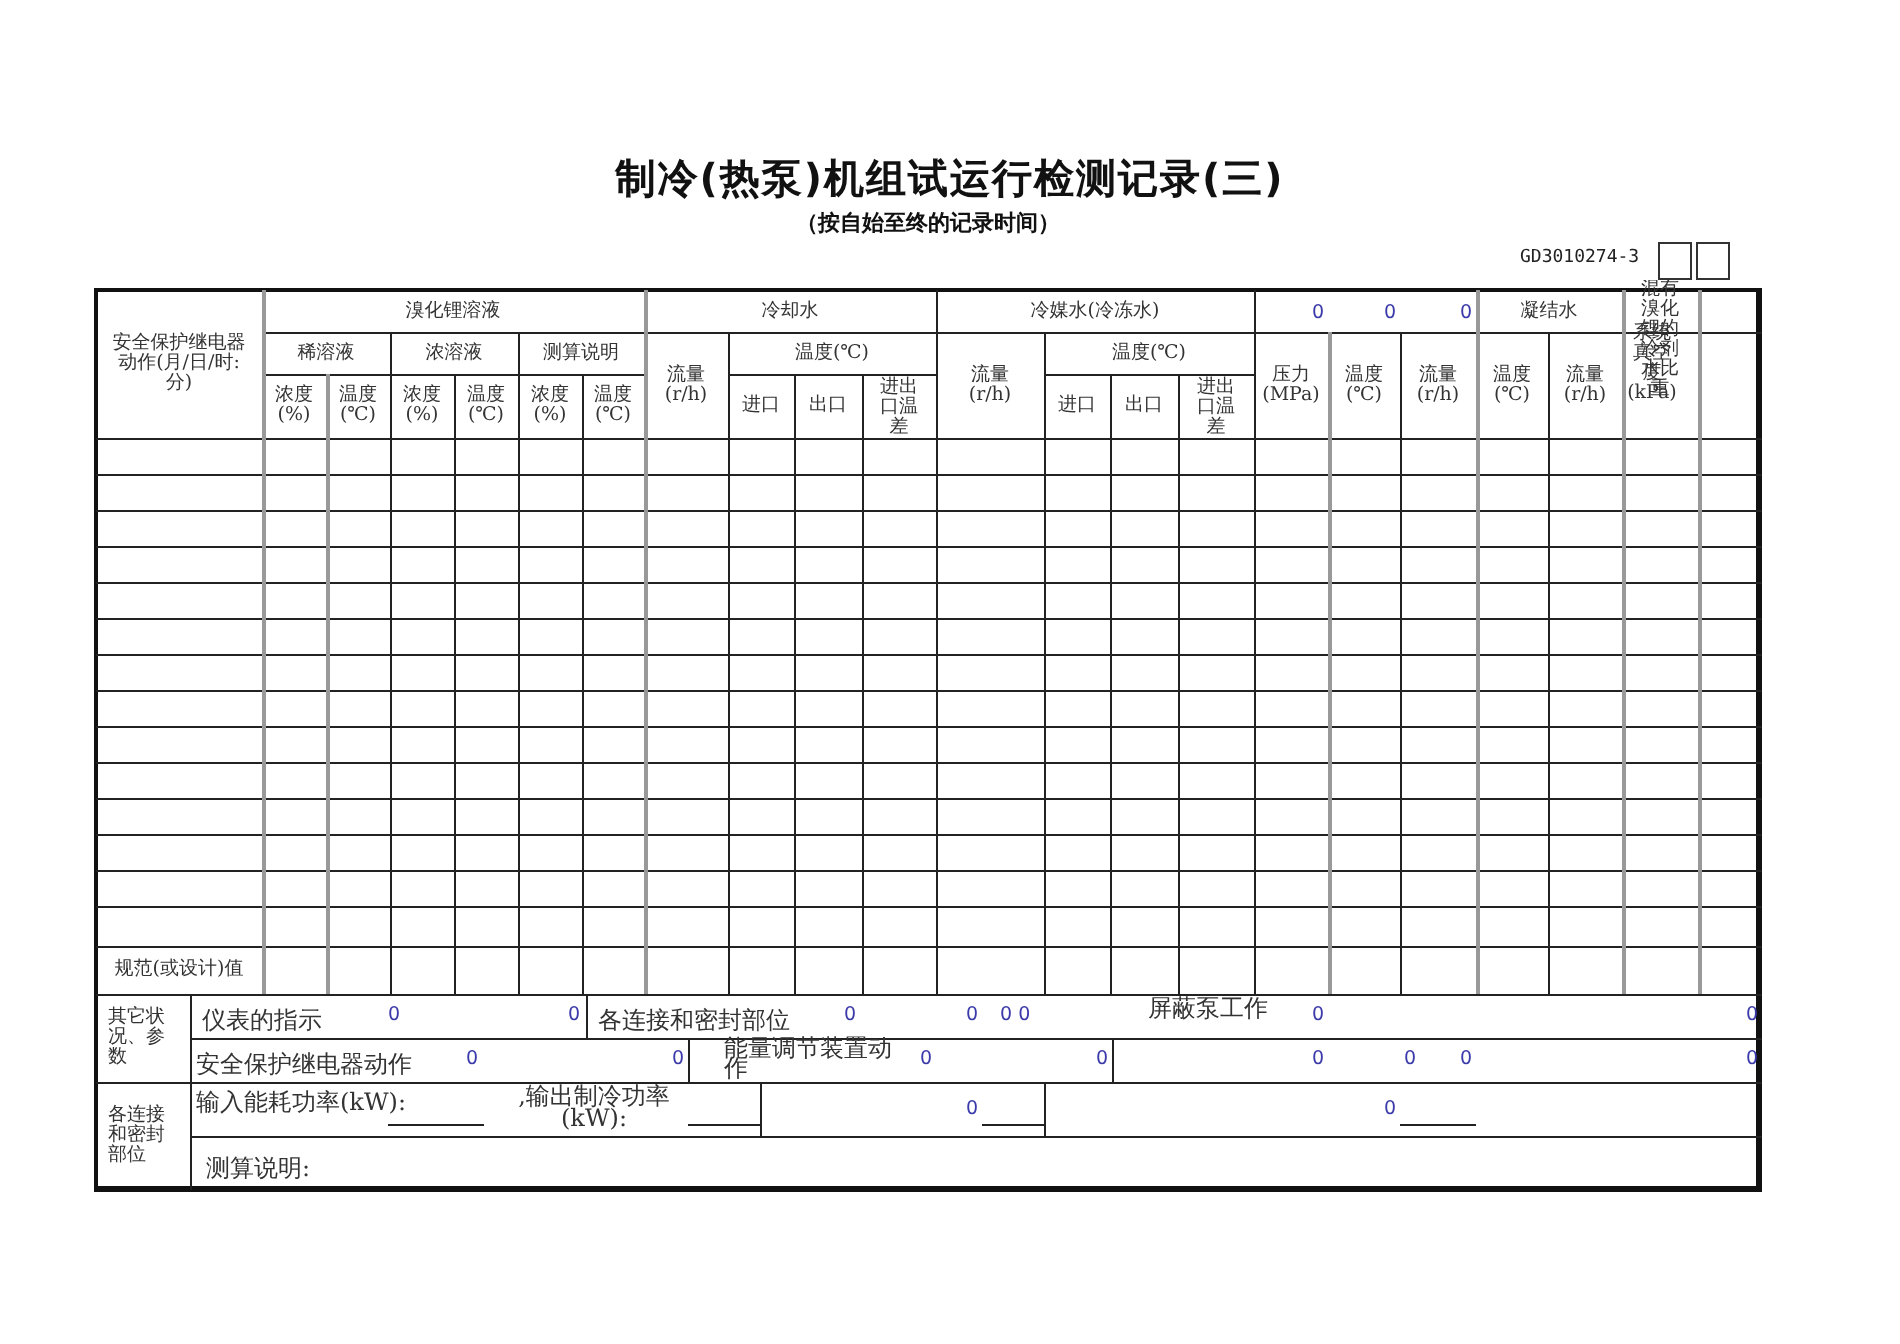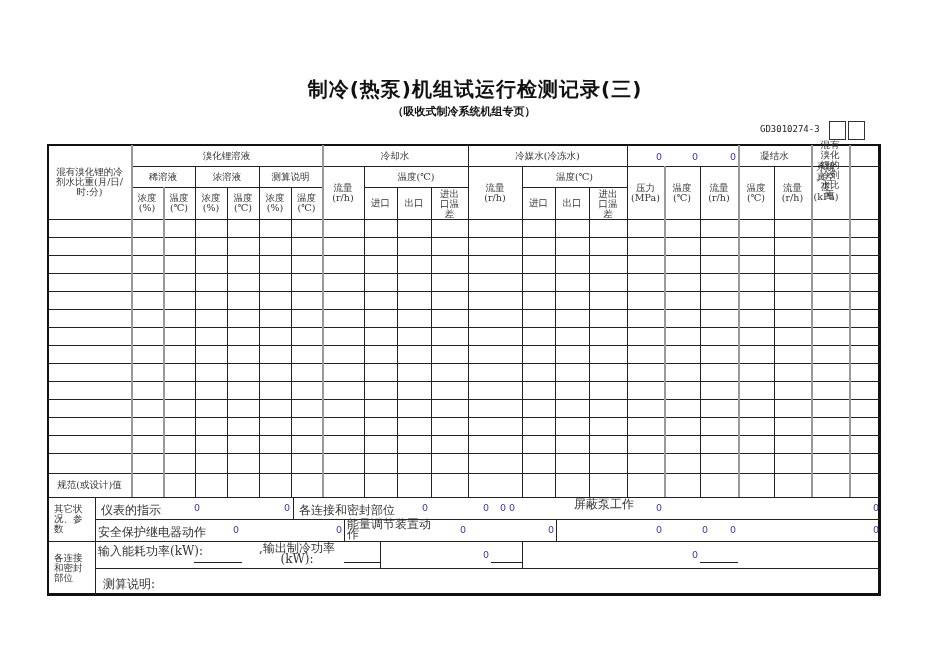--- a/index.html
+++ b/index.html
@@ -18,21 +18,21 @@
     .vl { position:absolute; width:0; border-left:1.5px solid #222; }
     .vg { position:absolute; width:0; border-left:2px solid #999; }
     .num { position:absolute; color:#3a3aaa; font-size:9.5px; font-family:"DejaVu Sans","Liberation Sans",sans-serif; }
     .lbl { position:absolute; font-size:12px; color:#333; white-space:nowrap; }
     .uline { position:absolute; height:0; border-top:1px solid #222; }
   </style>
 </head>
 <body>
 
 <div class="title">制冷(热泵)机组试运行检测记录(三)</div>
-<div class="subtitle">（吸收式制冷系统机组专页）</div>
+<div class="subtitle">（按自始至终的记录时间）</div>
 <div class="code">GD3010274-3</div>
 <div class="box" style="left:829px"></div>
 <div class="box" style="left:848px"></div>
 
 <div class="frame"></div>
 
 <div class="hl" style="left:131px;width:750px;top:166px"></div>
 <div class="hl" style="left:131px;width:191px;top:187px"></div>
 <div class="hl" style="left:364px;width:104px;top:187px"></div>
 <div class="hl" style="left:522px;width:105px;top:187px"></div>
@@ -80,21 +80,21 @@
 <div class="vg" style="left:849px;top:145px;height:352px"></div>
 
 <div class="vl" style="left:95px;top:497px;height:98px"></div>
 <div class="vl" style="left:293px;top:497px;height:22px"></div>
 <div class="vl" style="left:344px;top:519px;height:22px"></div>
 <div class="vl" style="left:556px;top:519px;height:22px"></div>
 <div class="vl" style="left:380px;top:541px;height:27px"></div>
 <div class="vl" style="left:522px;top:541px;height:27px"></div>
 
 <div class="c" style="left:48px;top:145px;width:83px;height:74px">
-  <span style="width:70px;display:block">混有溴化锂的冷剂水比重(月/日/时:分)</span>
+  <span style="width:70px;display:block">安全保护继电器动作(月/日/时:分)</span>
 </div>
 <div class="c" style="left:131px;top:145px;width:191px;height:21px">溴化锂溶液</div>
 <div class="c" style="left:131px;top:166px;width:64px;height:21px">稀溶液</div>
 <div class="c" style="left:195px;top:166px;width:64px;height:21px">浓溶液</div>
 <div class="c" style="left:259px;top:166px;width:63px;height:21px">测算说明</div>
 
 <div class="c" style="left:131px;top:187px;width:32px;height:32px">
     <span style="width:24px">浓度(%)</span>
   </div>
 <div class="c" style="left:163px;top:187px;width:32px;height:32px">
@@ -177,21 +177,21 @@
 <div class="lbl" style="left:299px;top:502px">各连接和密封部位</div>
 <div class="num" style="left:422px;top:502px">0</div>
 <div class="num" style="left:483px;top:502px">0</div>
 <div class="num" style="left:500px;top:502px">0 0</div>
 <div class="num" style="left:656px;top:502px">0</div>
 <div class="num" style="left:873px;top:502px">0</div>
 
 <div class="lbl" style="left:98px;top:524px">安全保护继电器动作</div>
 <div class="num" style="left:233px;top:524px">0</div>
 <div class="num" style="left:336px;top:524px">0</div>
-<div class="lbl" style="left:347px;top:519px;width:88px;white-space:normal;line-height:10px">能量调节装置动作</div>
+<div class="lbl" style="left:362px;top:519px;width:88px;white-space:normal;line-height:10px">能量调节装置动作</div>
 <div class="num" style="left:460px;top:524px">0</div>
 <div class="num" style="left:548px;top:524px">0</div>
 <div class="lbl" style="left:574px;top:496px">屏蔽泵工作</div>
 <div class="num" style="left:656px;top:524px">0</div>
 <div class="num" style="left:702px;top:524px">0</div>
 <div class="num" style="left:730px;top:524px">0</div>
 <div class="num" style="left:873px;top:524px">0</div>
 
 <div class="c" style="left:48px;top:541px;width:47px;height:54px;justify-content:flex-start;padding-left:6px;text-align:left">
     <span style="width:36px">各连接和密封部位</span>

